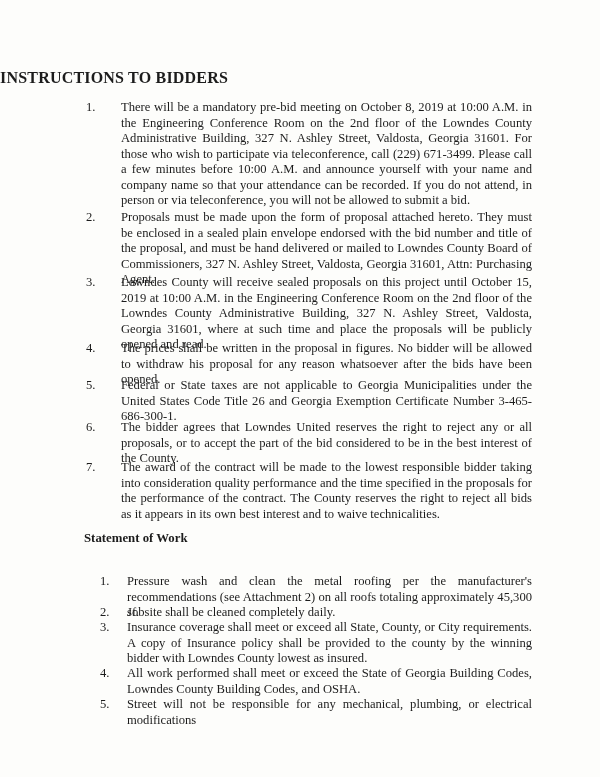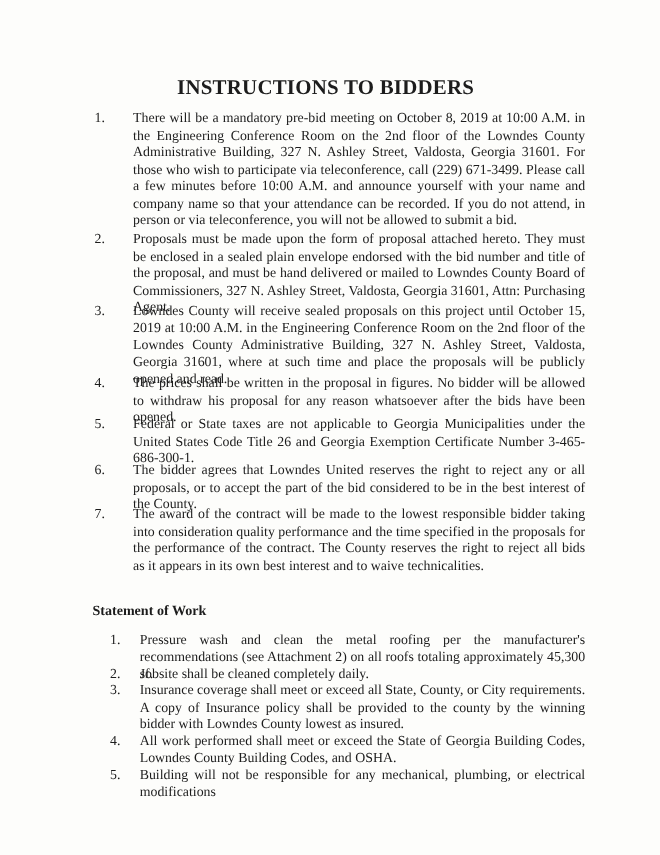--- a/index.html
+++ b/index.html
@@ -6,26 +6,26 @@
   body {
     width: 600px; height: 777px; overflow: hidden;
     background: #fdfdfb;
     font-family: "Liberation Serif", "DejaVu Serif", serif;
     color: #1c1c1c;
     position: relative;
   }
   .page { position: absolute; left: 0; top: 0; width: 600px; height: 777px; }
   .title {
     position: absolute; left: 0; width: 592px; top: 69px;
-    text-align: center; font-weight: bold; font-size: 19px; letter-spacing: 0.2px;
+    font-weight: bold; font-size: 16px; letter-spacing: 0.2px;
   }
   .item { position: absolute; left: 86px; width: 446px; font-size: 12.6px; line-height: 15.5px; }
   .item .num { position: absolute; left: 0; top: 0; }
   .item .txt { margin-left: 35px; text-align: justify; }
-  .heading { position: absolute; left: 84px; top: 548px; font-weight: bold; font-size: 12.8px; }
+  .heading { position: absolute; left: 84px; top: 531px; font-weight: bold; font-size: 12.8px; }
   .intro { position: absolute; left: 84px; top: 558px; font-size: 12.6px; line-height: 15.5px; }
   .sub { position: absolute; left: 100px; width: 432px; font-size: 12.6px; line-height: 15.5px; }
   .sub .num { position: absolute; left: 0; top: 0; }
   .sub .txt { margin-left: 27px; text-align: justify; }
 </style>
 </head>
 <body>
 
 <div class="page">
   <div class="title">INSTRUCTIONS TO BIDDERS</div>
@@ -72,15 +72,15 @@
   <div class="sub" style="top:620px">
     <span class="num">3.</span>
     <div class="txt">Insurance coverage shall meet or exceed all State, County, or City requirements. A copy of Insurance policy shall be provided to the county by the winning bidder with Lowndes County lowest as insured.</div>
   </div>
   <div class="sub" style="top:666px">
     <span class="num">4.</span>
     <div class="txt">All work performed shall meet or exceed the State of Georgia Building Codes, Lowndes County Building Codes, and OSHA.</div>
   </div>
   <div class="sub" style="top:697px">
     <span class="num">5.</span>
-    <div class="txt">Building will not be responsible for any mechanical, plumbing, or electrical modifications</div>
+    <div class="txt">Street will not be responsible for any mechanical, plumbing, or electrical modifications</div>
   </div>
 </div>
 
 </body></html>

